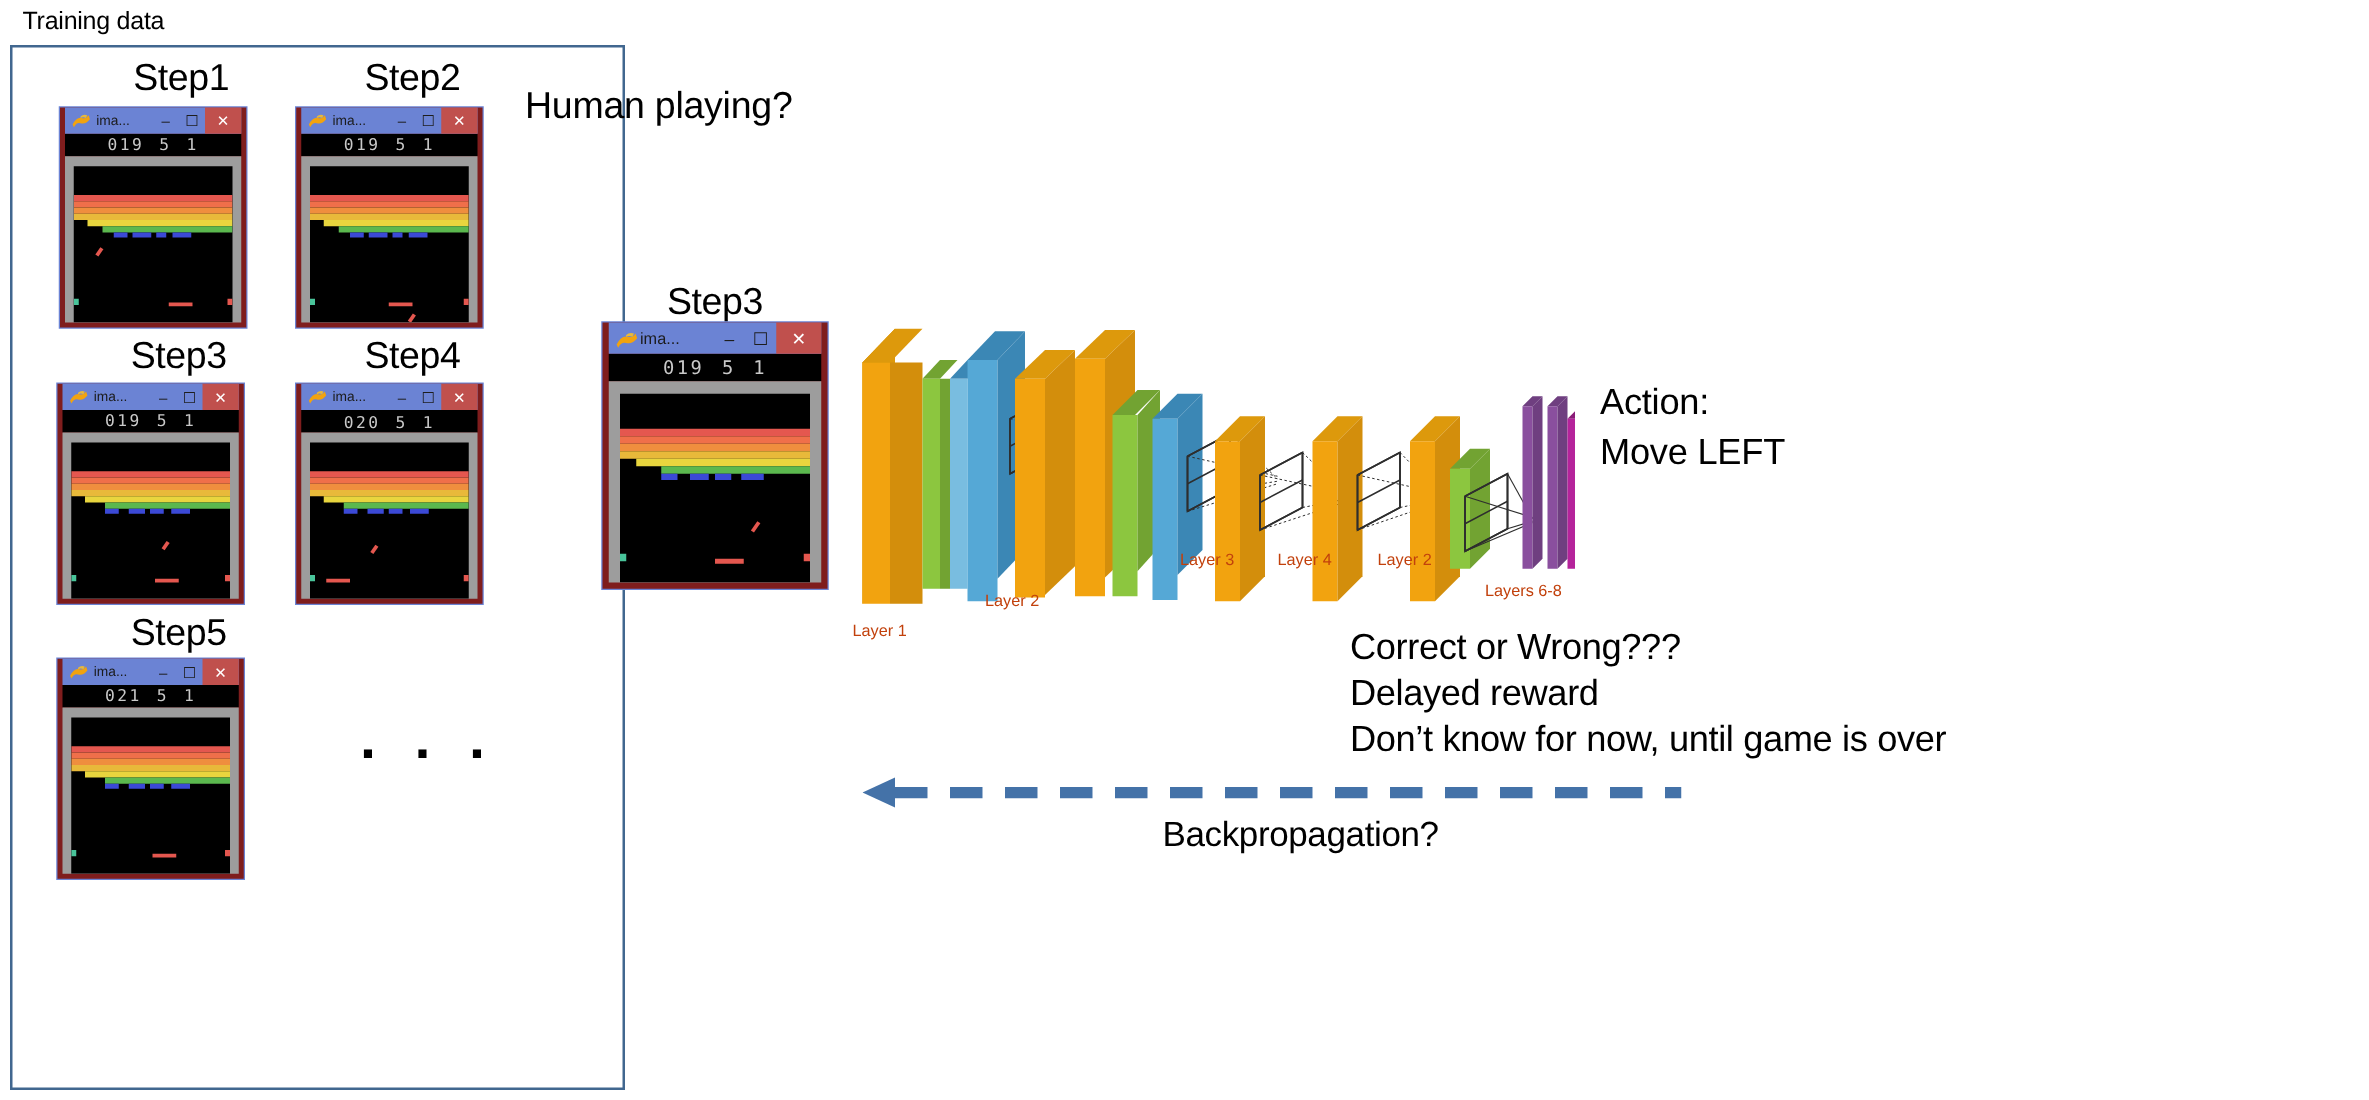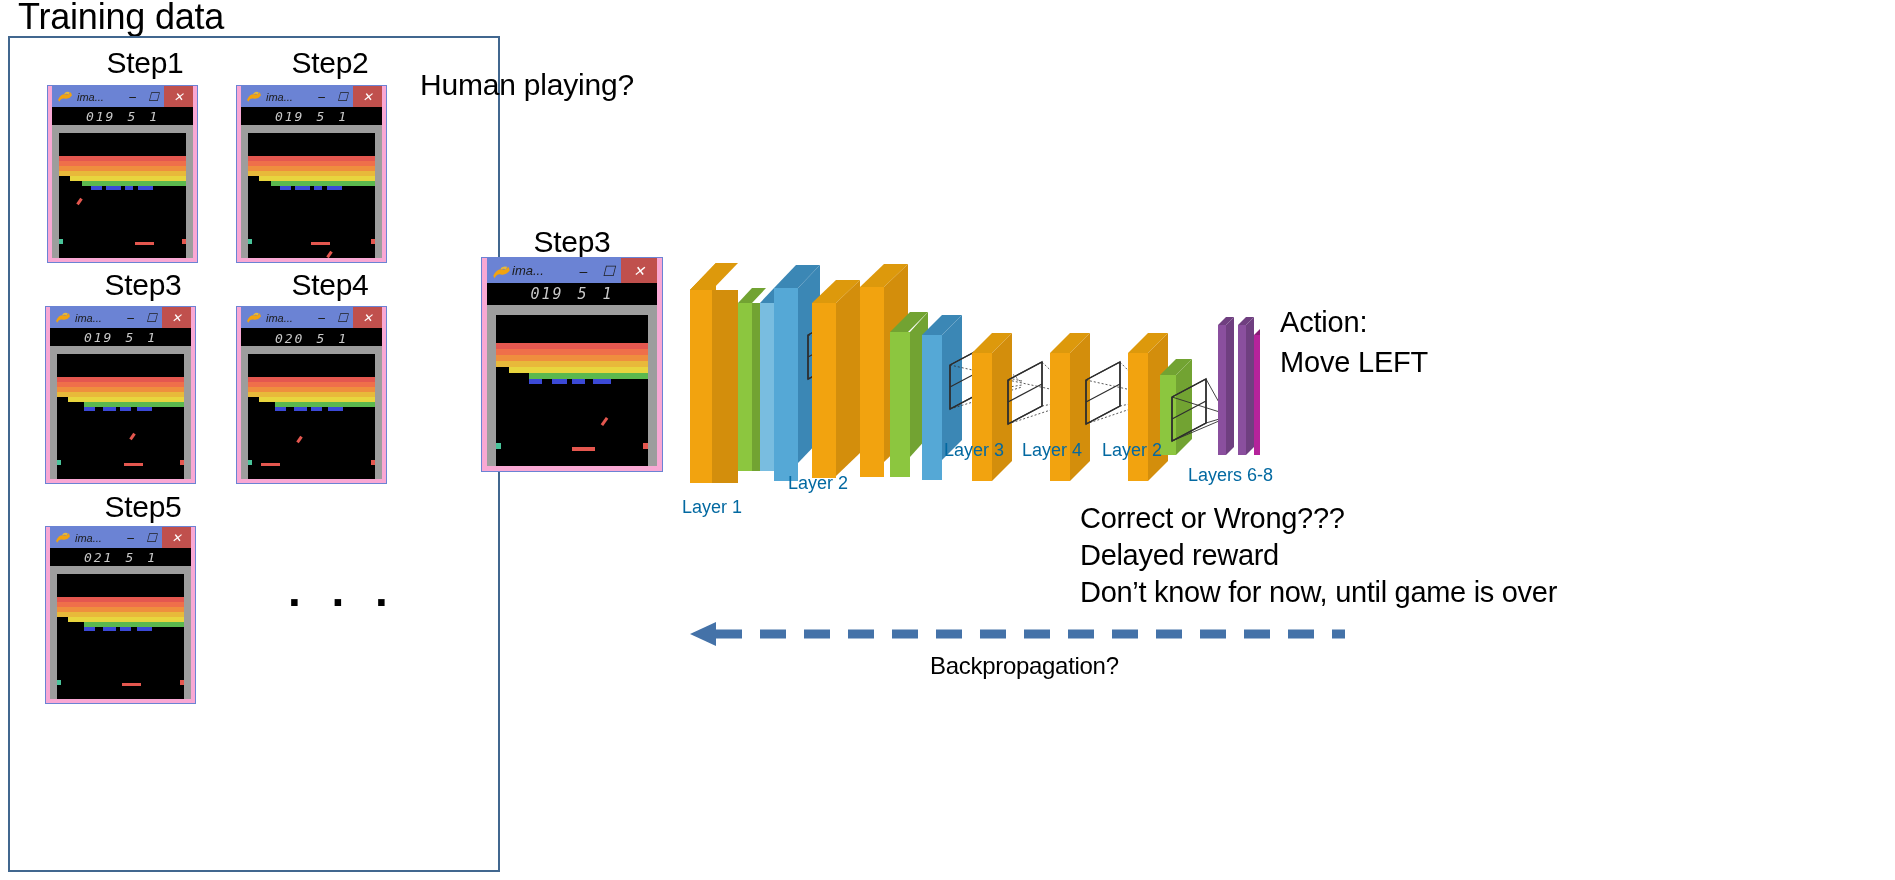--- a/index.html
+++ b/index.html
@@ -9,21 +9,21 @@
     font-family:"Liberation Sans", sans-serif;
     color:#000;
     overflow:hidden;
     position:relative;
   }
   .abs{position:absolute;}
 
   
   #training-title{
     left:18px; top:0px;
-    font-size:36px; line-height:34px;
+    font-size:20px; line-height:34px;
     letter-spacing:-0.2px;
   }
   #training-box{
     left:8px; top:36px;
     width:492px; height:836px;
     border:2px solid #41678f;
     box-sizing:border-box;
     background:#fff;
   }
   .step-label{
@@ -33,26 +33,25 @@
   }
   .ellipsis{
     font-size:46px;
     letter-spacing:9px;
     font-weight:700;
     line-height:30px;
   }
 
   
   .gamewin{
-    background:#f9a8d4;
+    background:#7f1d1d;
     box-sizing:border-box;
     padding:0;
     position:absolute;
     box-shadow:0 0 0 1px #6b83d4;
-    font-style:italic;
   }
   .titlebar{
     height:22px;
     display:flex;
     align-items:center;
     background:#6b83d4;
     padding-left:5px;
     box-sizing:border-box;
     position:relative;
   }
@@ -114,31 +113,31 @@
     left:1080px; top:500px;
     font-size:29px; line-height:37px;
     letter-spacing:-0.3px;
     white-space:nowrap;
   }
 
   
   #network{left:660px; top:225px; width:600px; height:300px;}
   .layer-label{
     position:absolute;
-    font-size:18px;
-    color:#0369a1;
+    font-size:13px;
+    color:#c2410c;
     font-family:"Liberation Sans", sans-serif;
     white-space:nowrap;
   }
 
   
   #backprop-arrow{left:690px; top:620px; width:660px; height:30px;}
   #backprop-label{
     left:930px; top:652px;
-    font-size:24px;
+    font-size:28px;
     letter-spacing:-0.3px;
   }
 </style>
 </head>
 <body>
 
 <div class="abs" id="training-title">Training data</div>
 <div class="abs" id="training-box"></div>
 
 <div class="abs step-label" style="left:60px;top:46px;width:170px;">Step1</div>

